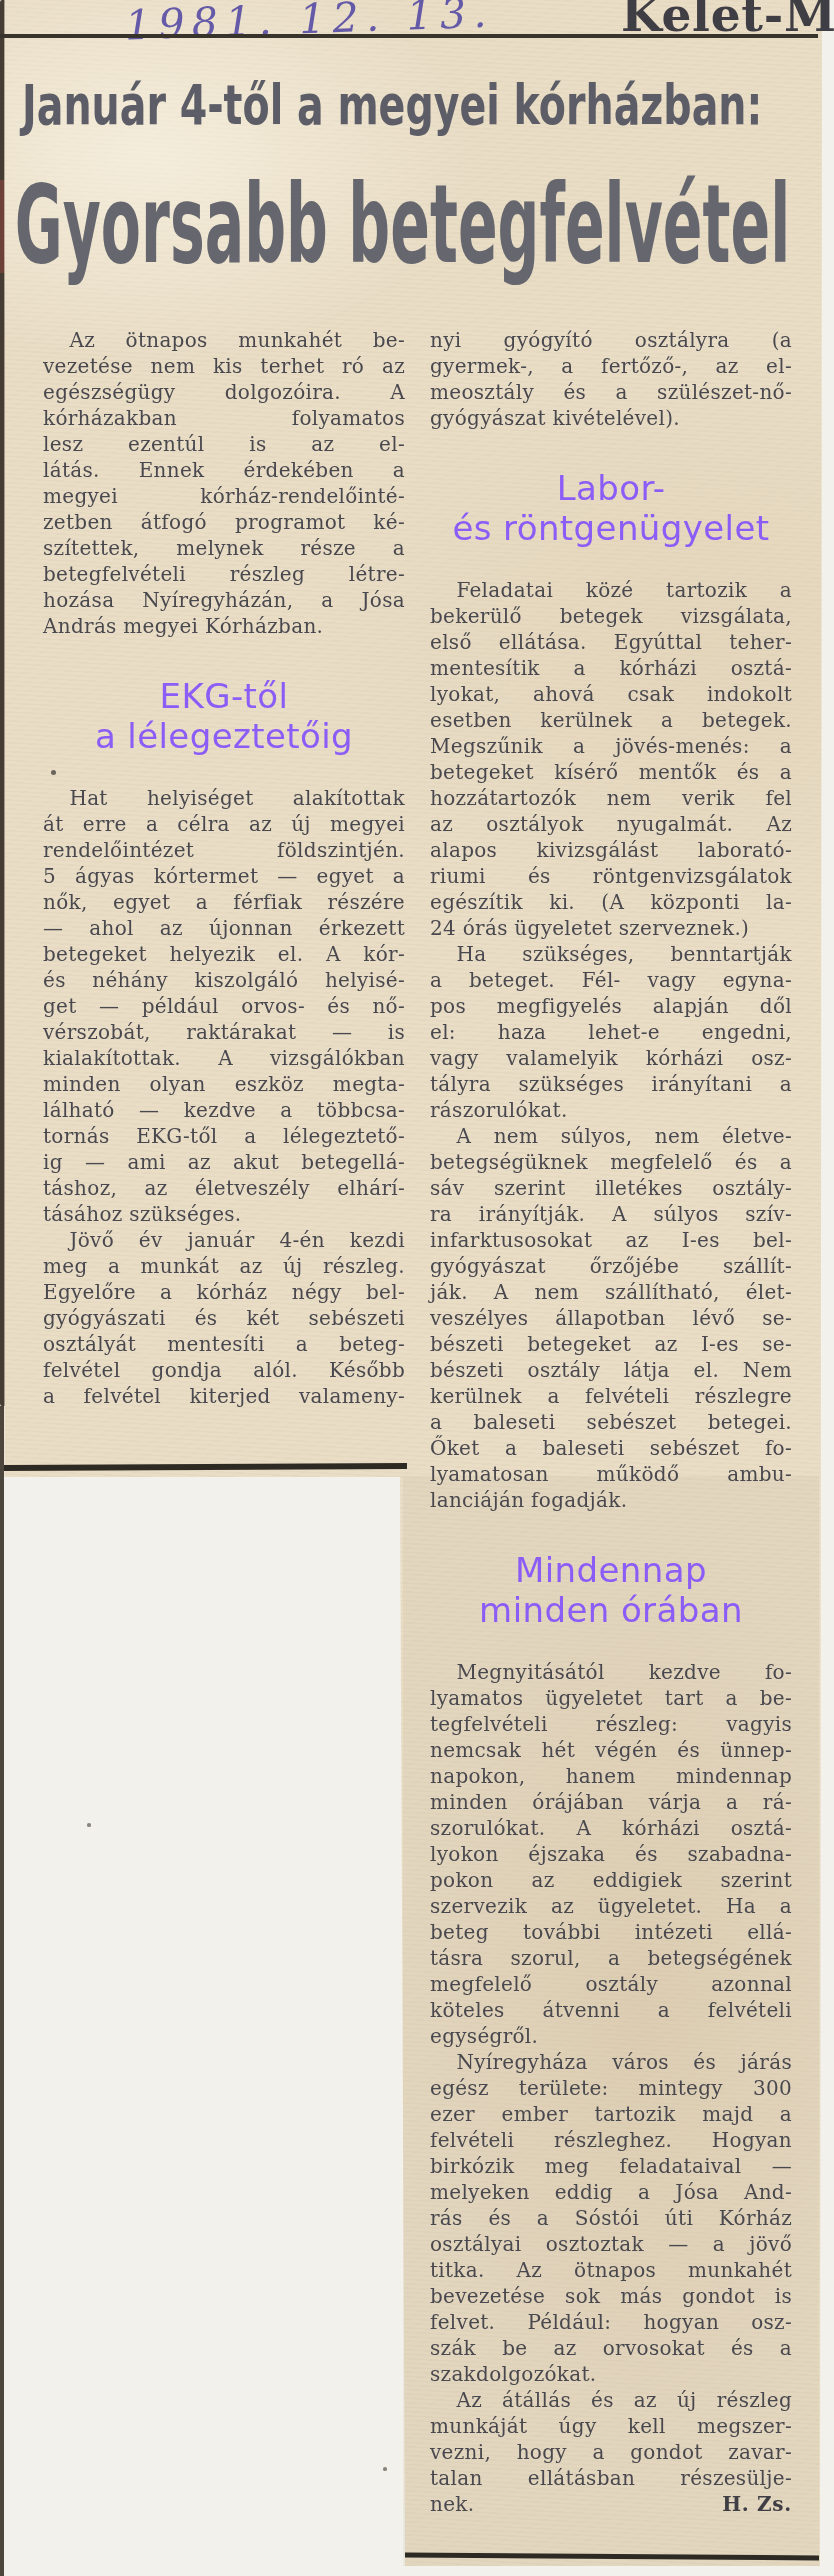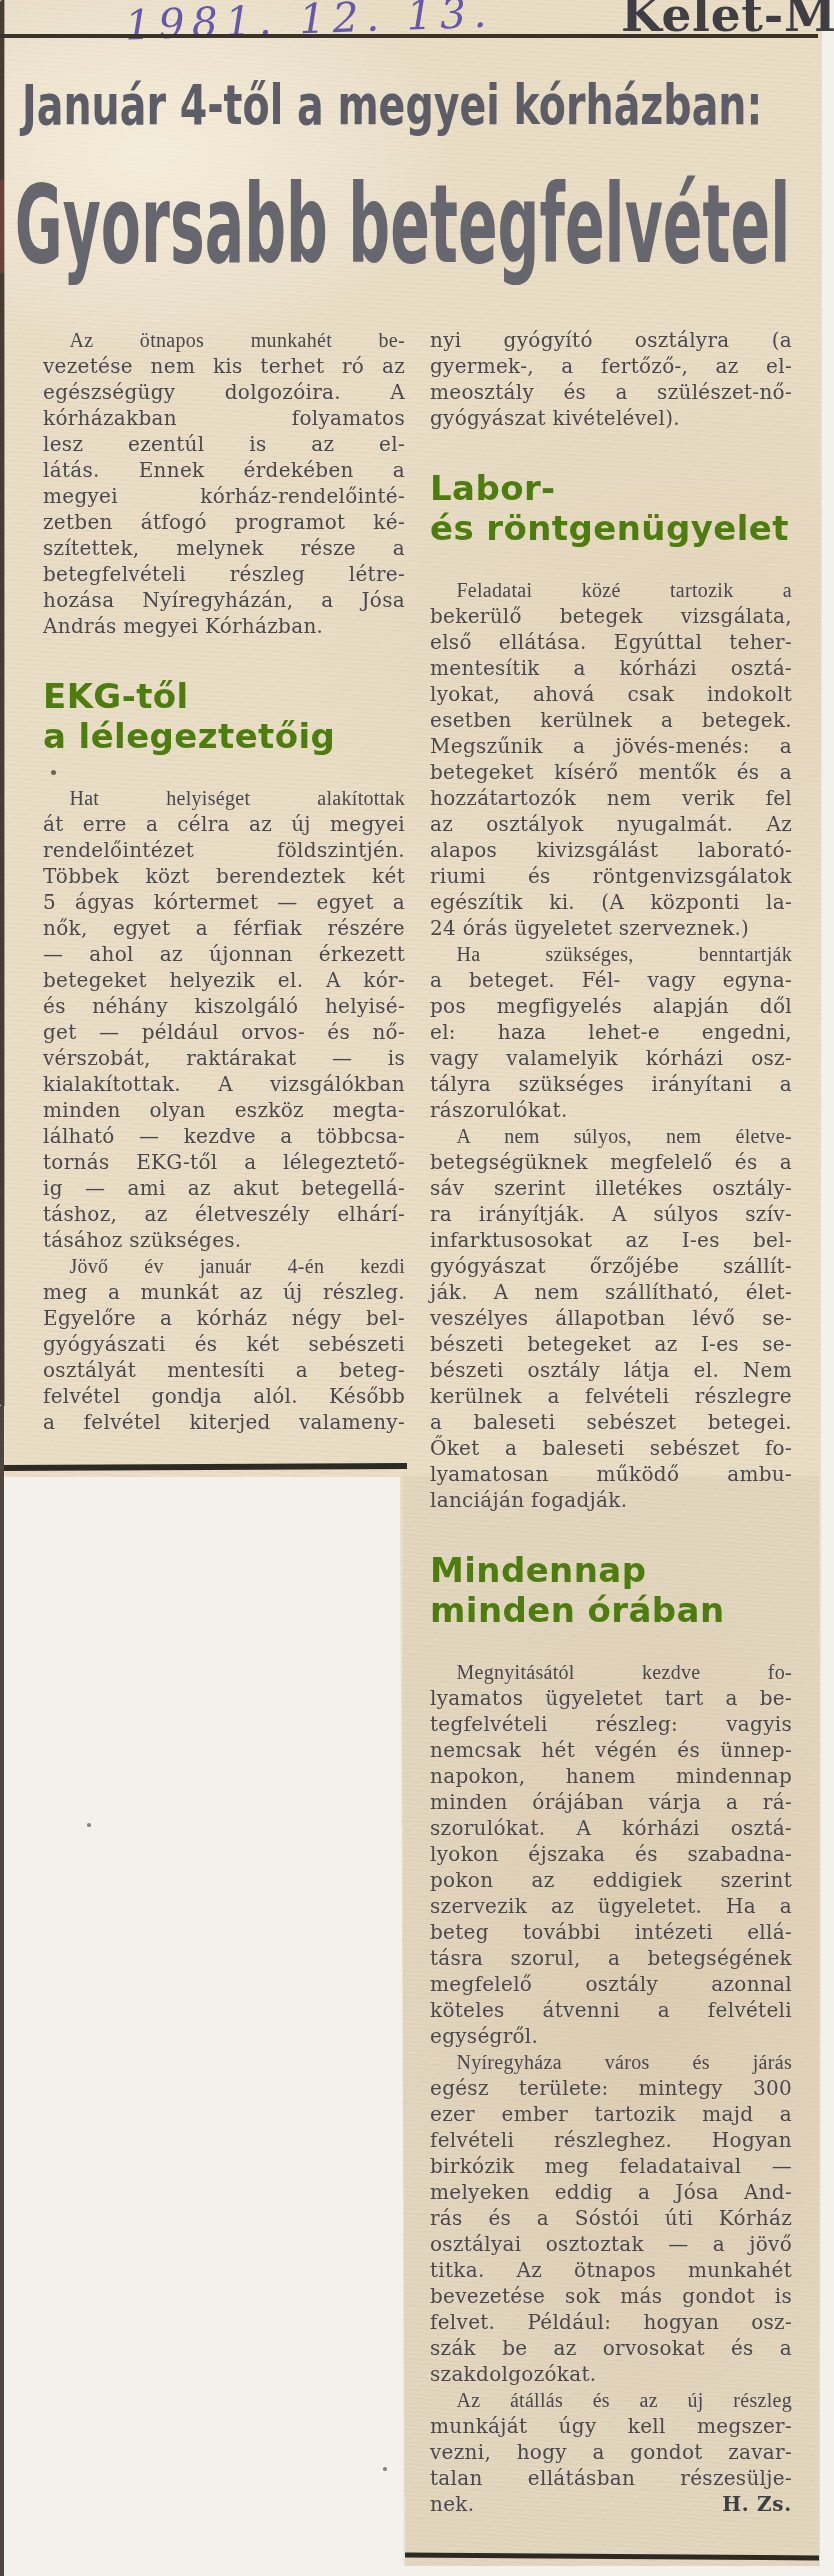--- a/index.html
+++ b/index.html
@@ -35,23 +35,23 @@
   .headsvg{position:absolute;left:0;overflow:visible;}
   
   .col{position:absolute;top:327px;width:362px;color:#49484e;
     font-family:"DejaVu Serif", serif;font-size:20px;line-height:26px;
     letter-spacing:0.3px;}
   #col1{left:43px;}
   #col2{left:430px;}
   .para{margin:0;}
   .line{text-align:justify;text-align-last:justify;white-space:normal;}
   .line.lastline{text-align-last:left;}
-  .line.firstline{padding-left:26.4px;font-family:Liberation Serif, serif;}
+  .line.firstline{padding-left:26.4px;}
   .subhead{margin:37px 0 29px 0;font-family:"DejaVu Sans", sans-serif;
-    font-weight:bold;font-size:34px;line-height:40px;color:#4d7c0f;letter-spacing:0.4px;}
+    font-weight:normal;font-size:34px;line-height:40px;color:#8b5cf6;letter-spacing:0.4px;text-align:center;}
   .sigline{display:flex;justify-content:space-between;align-items:baseline;}
   .sig{font-weight:bold;letter-spacing:0.7px;color:#3f3e44;}
   .speck{position:absolute;border-radius:50%;background:#6a655c;}
 </style>
 </head>
 <body>
 
 <div id="stage">
 
   <div id="paper"></div>
@@ -89,21 +89,20 @@
         <div class="line lastline">András megyei Kórházban.</div>
       </div>
       <div class="subhead">
         <div>EKG-től</div>
         <div>a lélegeztetőig</div>
       </div>
       <div class="para">
         <div class="line firstline">Hat helyiséget alakítottak</div>
         <div class="line">át erre a célra az új megyei</div>
         <div class="line">rendelőintézet földszintjén.</div>
-        <div class="line">Többek közt berendeztek két</div>
         <div class="line">5 ágyas kórtermet — egyet a</div>
         <div class="line">nők, egyet a férfiak részére</div>
         <div class="line">— ahol az újonnan érkezett</div>
         <div class="line">betegeket helyezik el. A kór-</div>
         <div class="line">és néhány kiszolgáló helyisé-</div>
         <div class="line">get — például orvos- és nő-</div>
         <div class="line">vérszobát, raktárakat — is</div>
         <div class="line">kialakítottak. A vizsgálókban</div>
         <div class="line">minden olyan eszköz megta-</div>
         <div class="line">lálható — kezdve a többcsa-</div>

